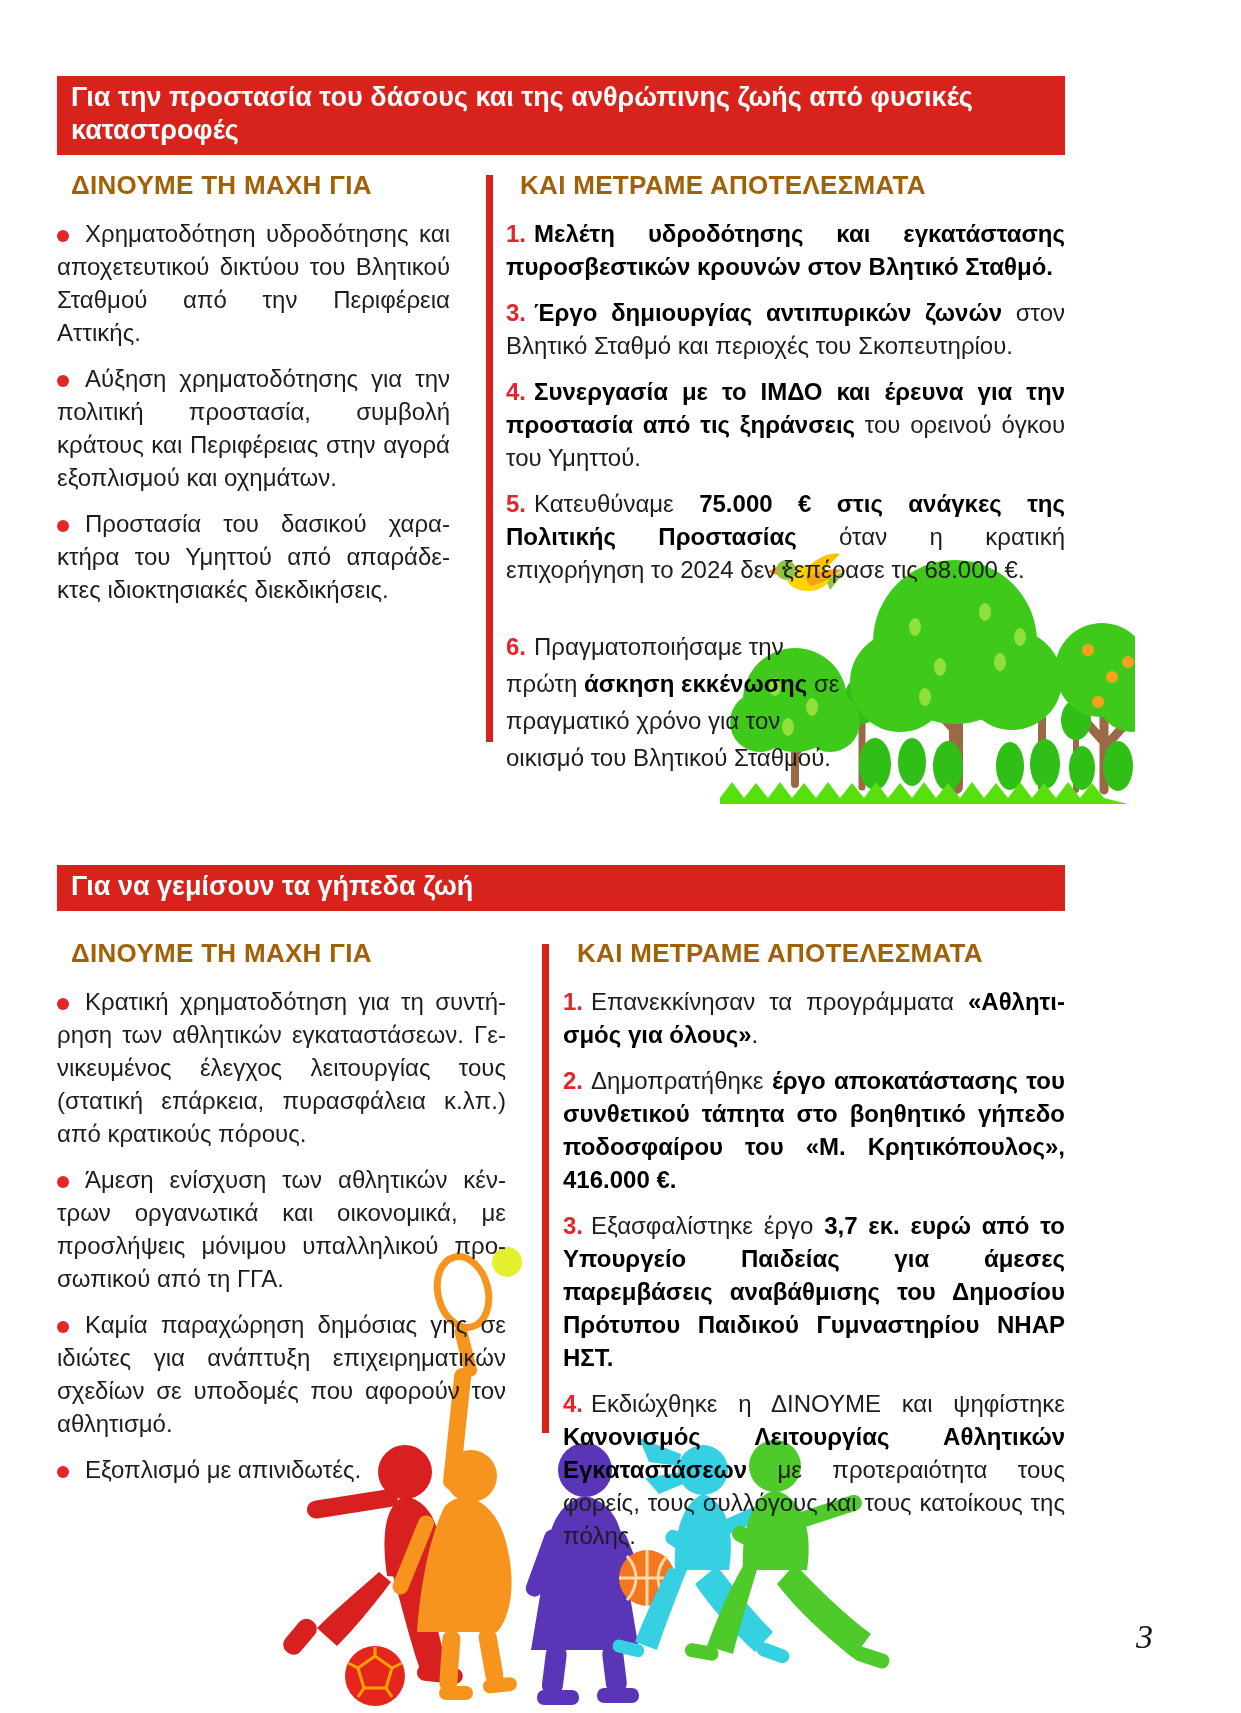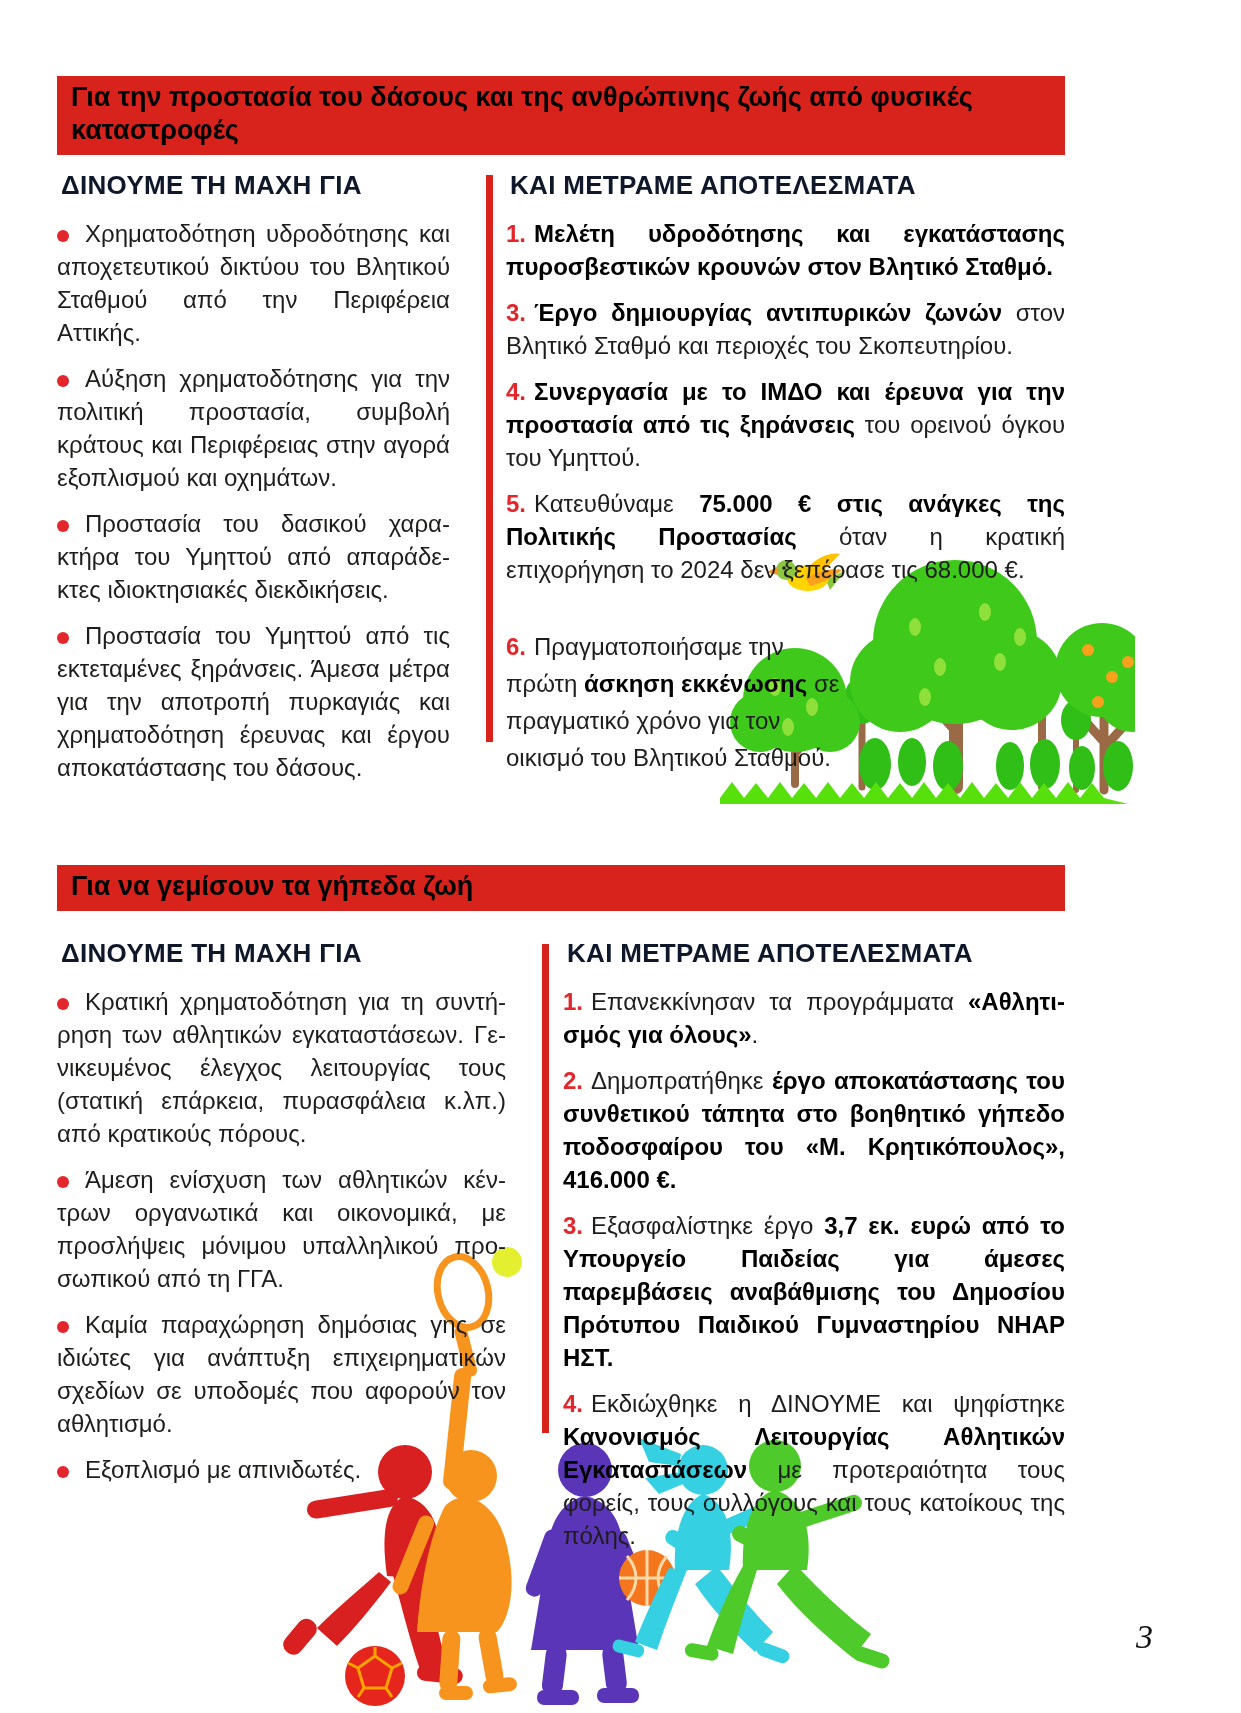--- a/index.html
+++ b/index.html
@@ -1,21 +1,21 @@
 <!DOCTYPE html>
 <html lang="el"><head>
 <meta charset="utf-8">
 <style>
   html,body{margin:0;padding:0;background:#fff;}
   .page{position:relative;width:1241px;height:1713px;background:#ffffff;overflow:hidden;
         font-family:"Liberation Sans","DejaVu Sans",sans-serif;color:#1d1d1b;}
   .banner{position:absolute;left:57px;width:1008px;box-sizing:border-box;background:#d8231d;
-          color:#000000;font-weight:700;font-size:27px;line-height:33px;padding:5px 14px 8px;z-index:2;}
+          color:#ffffff;font-weight:700;font-size:27px;line-height:33px;padding:5px 14px 8px;z-index:2;}
   .col{position:absolute;z-index:2;}
-  .col h2{margin:0 4px 16px;font-size:26px;font-weight:700;color:#0f172a;letter-spacing:.3px;}
+  .col h2{margin:0 14px 16px;font-size:26px;font-weight:700;color:#a16207;letter-spacing:.3px;}
   .bullet,.num-item{margin:0 0 13px;font-size:24px;line-height:33px;text-align:justify;}
   .dot{display:inline-block;width:12px;height:12px;border-radius:50%;background:#e2262b;margin-right:16px;}
   .num{color:#e2262b;font-weight:700;margin-right:8px;}
   .b{font-weight:700;color:#000;}
   .num-item.narrow{width:348px;text-align:left;line-height:37px;margin-top:42px;}
   .vline{position:absolute;width:7px;background:#d8231d;z-index:2;}
   .art{position:absolute;z-index:1;}
   .pageno{position:absolute;left:1136px;top:1618px;font-family:"Liberation Serif","DejaVu Serif",serif;
           font-style:italic;font-size:34px;color:#111;z-index:3;}
 </style>
@@ -31,21 +31,20 @@
   <section class="col" style="left:57px;top:170px;width:393px;">
     <h2>ΔΙΝΟΥΜΕ ΤΗ ΜΑΧΗ ΓΙΑ</h2>
     <div>
 
         <p class="bullet"><span class="dot"></span><span>Χρηματοδότηση υδροδότησης και αποχετευτικού δικτύου του Βλη­τικού Σταθμού από την Περιφέρεια Αττικής.</span></p>
 
         <p class="bullet"><span class="dot"></span><span>Αύξηση χρηματοδότησης για την πολιτική προστασία, συμβολή κράτους και Περιφέρειας στην αγορά εξοπλισμού και οχημάτων.</span></p>
 
         <p class="bullet"><span class="dot"></span><span>Προστασία του δασικού χαρα­κτήρα του Υμηττού από απαράδε­κτες ιδιοκτησιακές διεκδικήσεις.</span></p>
 
-        <p class="bullet"><span class="dot"></span><span>Προστασία του Υμηττού από τις εκτεταμένες ξηράνσεις. Άμεσα μέτρα για την αποτροπή πυρκα­γιάς και χρηματοδότηση έρευνας και έργου αποκατάστασης του δά­σους.</span></p>
       </div>
   </section>
 
   <div class="vline" style="left:486px;top:175px;height:567px;"></div>
 
   <section class="col" style="left:506px;top:170px;width:559px;">
     <h2>ΚΑΙ ΜΕΤΡΑΜΕ ΑΠΟΤΕΛΕΣΜΑΤΑ</h2>
     <div>
 
         <p class="num-item"><span class="num">1.</span><span><span class="b">Μελέτη υδροδότησης και εγκατάστασης πυροσβε­στικών κρουνών στον Βλητικό Σταθμό.</span></span></p>

